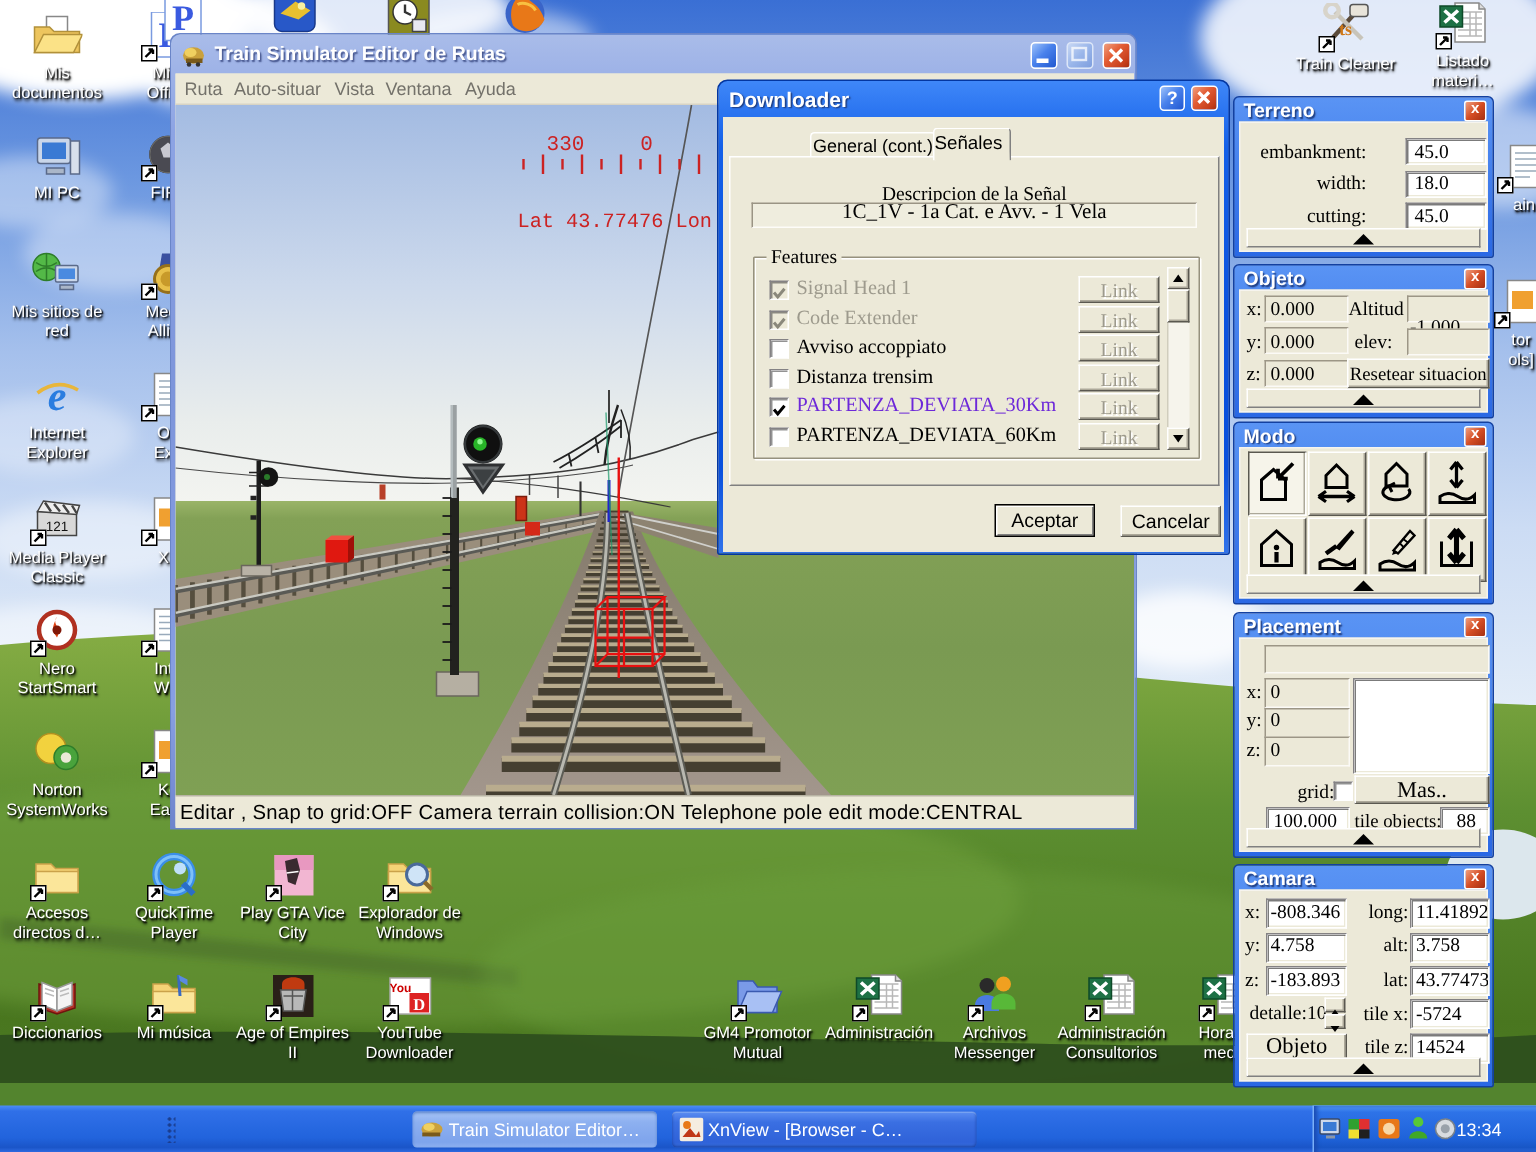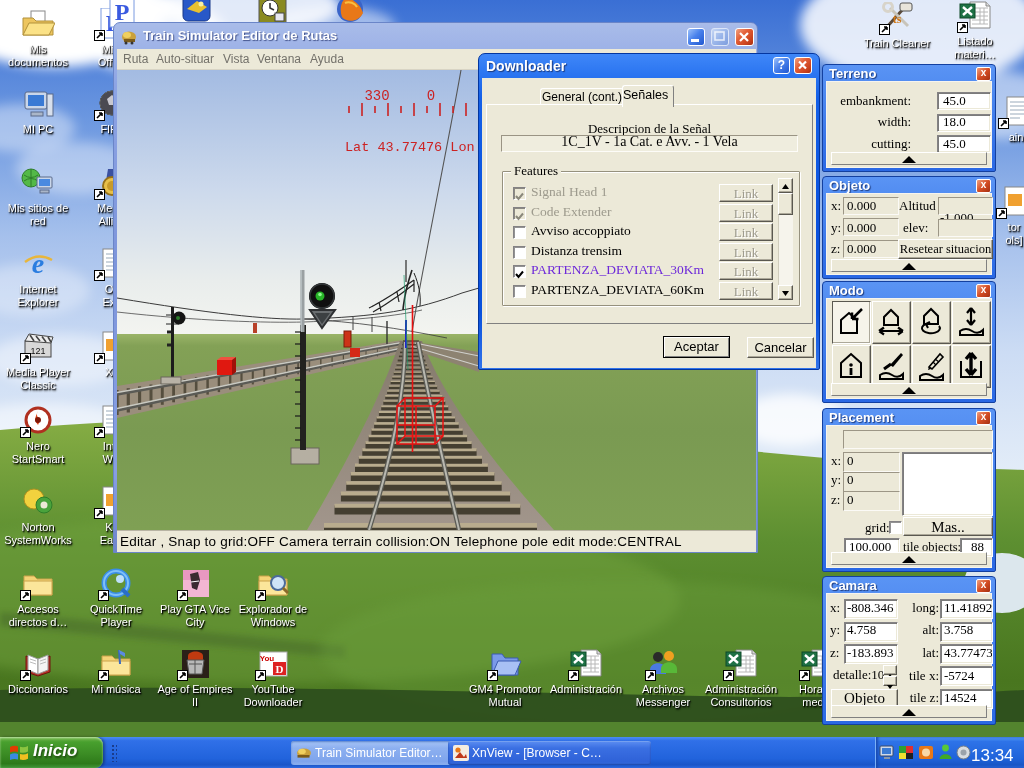--- a/index.html
+++ b/index.html
@@ -880,35 +880,23 @@
       <div class="ab rbtn" style="left:56px;top:82px;width:14px;height:10px;"><svg width="12" height="8">
           <path d="M6,6 L9,2 L3,2 Z" fill="#000"></path>
         </svg></div>
       <div class="ab rbtn ser" style="left:4px;top:95px;width:67px;height:18px;font-size:15px;line-height:17px;">Objeto</div>
   <div class="pstrip"></div>
       <div class="parrow"></div>
  </div>
   </div>
 
 <div id="taskbar">
- <div class="ab" style="left:0;top:0;width:103px;height:31px;border-radius:0 8px 8px 0;
-  background:linear-gradient(180deg,#7dbb55 0%,#48a02e 16%,#3b8c24 55%,#2e7a1a 86%,#43983a 100%);
-  box-shadow:inset 0 1px 2px #b8e0a0,2px 0 3px rgba(0,0,0,0.35);">
-  <span class="ab" style="left:9px;top:6px;"><svg width="21" height="19" viewBox="0 0 21 19">
-<path d="M1,4 Q5,2 9,3.4 L9,9 Q5,7.6 1,9.6 Z" fill="#e03c00"></path>
-<path d="M11,3.8 Q15,5 19,3 L19,8.6 Q15,10.6 11,9.4 Z" fill="#8ac440"></path>
-<path d="M1,11.5 Q5,9.5 9,10.9 L9,16.5 Q5,15.1 1,17 Z" fill="#3a8ae0"></path>
-<path d="M11,11 Q15,12.2 19,10.2 L19,15.8 Q15,17.8 11,16.6 Z" fill="#f0c020"></path>
-</svg></span>
-  <span class="ab" style="left:33px;top:4px;font-size:17px;font-weight:bold;font-style:italic;color:#fff;
-   text-shadow:1px 2px 2px #1e4a10;">Inicio</span>
- </div>
  <div class="ab" style="left:111px;top:7px;width:6px;height:18px;
   background-image:radial-gradient(#1a3c8c 1px, transparent 1.2px);background-size:4px 4px;"></div>
- <div class="taskb" style="left:291px;width:163px;background:linear-gradient(180deg,#a7c4f6 0%,#8db0f0 30%,#7ea4ec 85%,#8db0f0 100%);box-shadow:inset 0 1px 2px #5a82c8;color:#fff;">
+ <div class="taskb" style="left:275px;width:163px;background:linear-gradient(180deg,#a7c4f6 0%,#8db0f0 30%,#7ea4ec 85%,#8db0f0 100%);box-shadow:inset 0 1px 2px #5a82c8;color:#fff;">
   <span class="ab" style="left:5px;top:6px;"><svg width="17" height="14" viewBox="0 0 17 14">
           <ellipse cx="8" cy="6" rx="7" ry="4.6" fill="#caa13c"></ellipse>
 <ellipse cx="6" cy="4.4" rx="3.8" ry="2.6" fill="#f0d060"></ellipse>
           <rect x="1.5" y="8" width="12" height="2.6" fill="#7a5a1a"></rect>
         </svg></span>
       <span class="tl">Train Simulator Editor…</span>
  </div>
  <div class="taskb" style="left:448px;width:203px;">
   <span class="ab" style="left:5px;top:4px;"><svg width="16" height="16" viewBox="0 0 16 16">
           <rect width="16" height="16" rx="2" fill="#f5ede0"></rect>
@@ -938,14 +926,14 @@
     </svg>
 <svg class="ab" style="left:938px;top:7px;" width="15" height="16" viewBox="0 0 15 16">
       <circle cx="7.5" cy="4" r="3.4" fill="#58c838"></circle>
       <path d="M1.5,15 C1.5,8.5 13.5,8.5 13.5,15 Z" fill="#40a828"></path>
     </svg>
 <svg class="ab" style="left:956px;top:8px;" width="15" height="15" viewBox="0 0 15 15">
       <circle cx="7.5" cy="7.5" r="6.5" fill="#d8dce0" stroke="#7a828a"></circle>
       <circle cx="7.5" cy="7.5" r="3" fill="#9aa2aa"></circle>
     </svg>
 
- <span class="ab" style="left:971px;top:9px;font-size:17px;color:#fff;">13:34</span>
+ <span class="ab" style="left:971px;top:9px;font-size:12px;color:#fff;">13:34</span>
 </div>
 
 </body></html>

